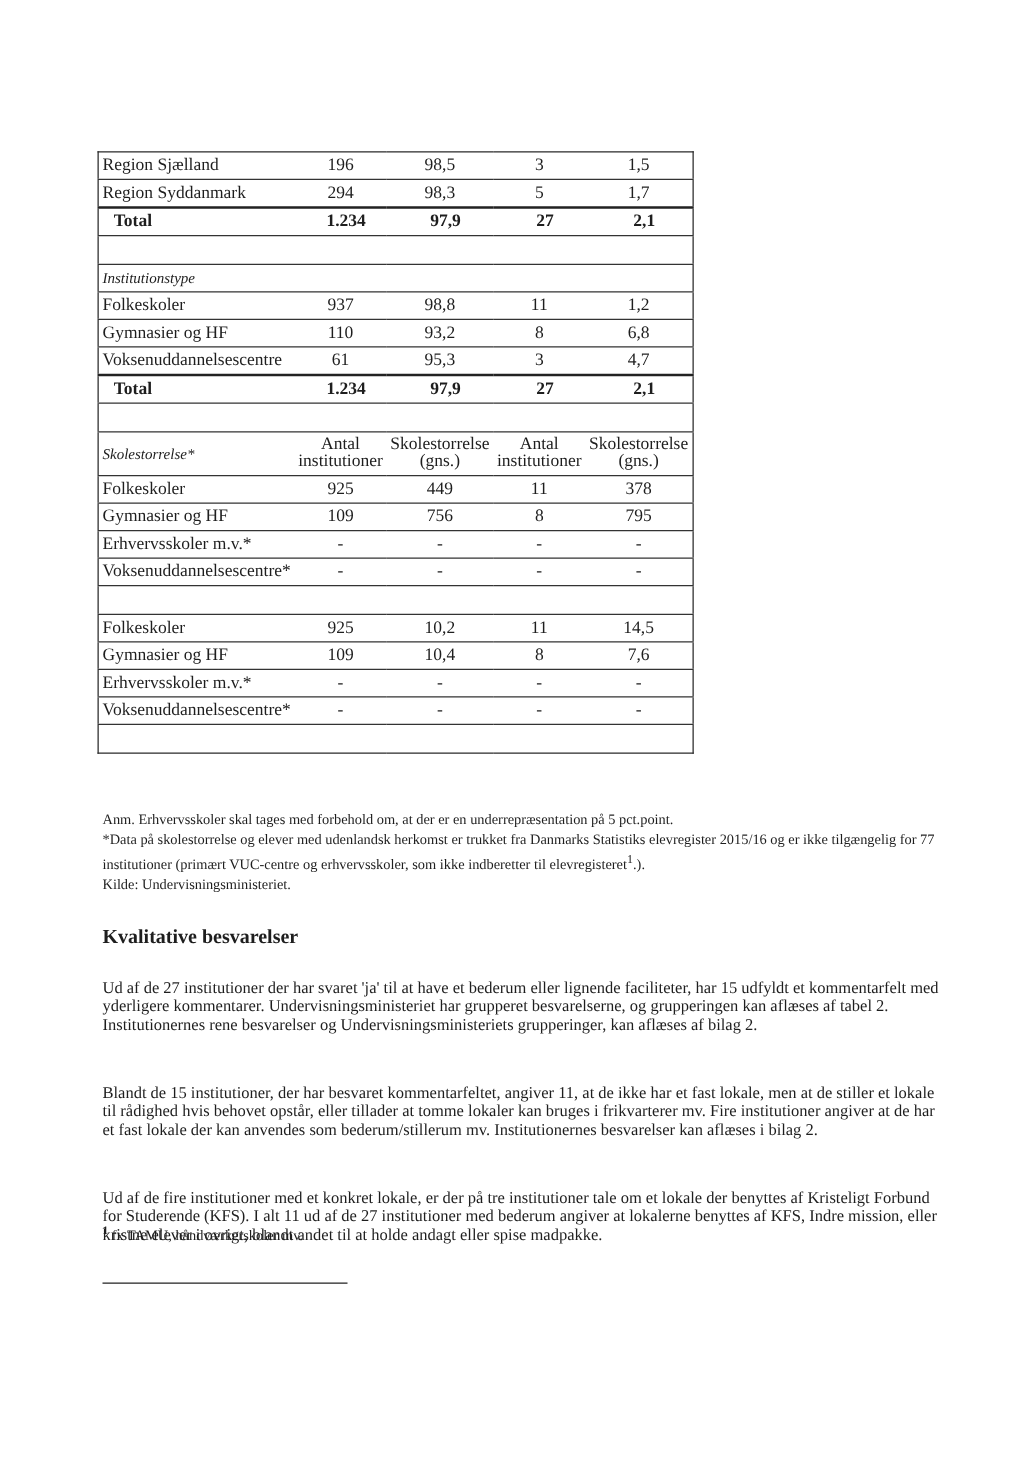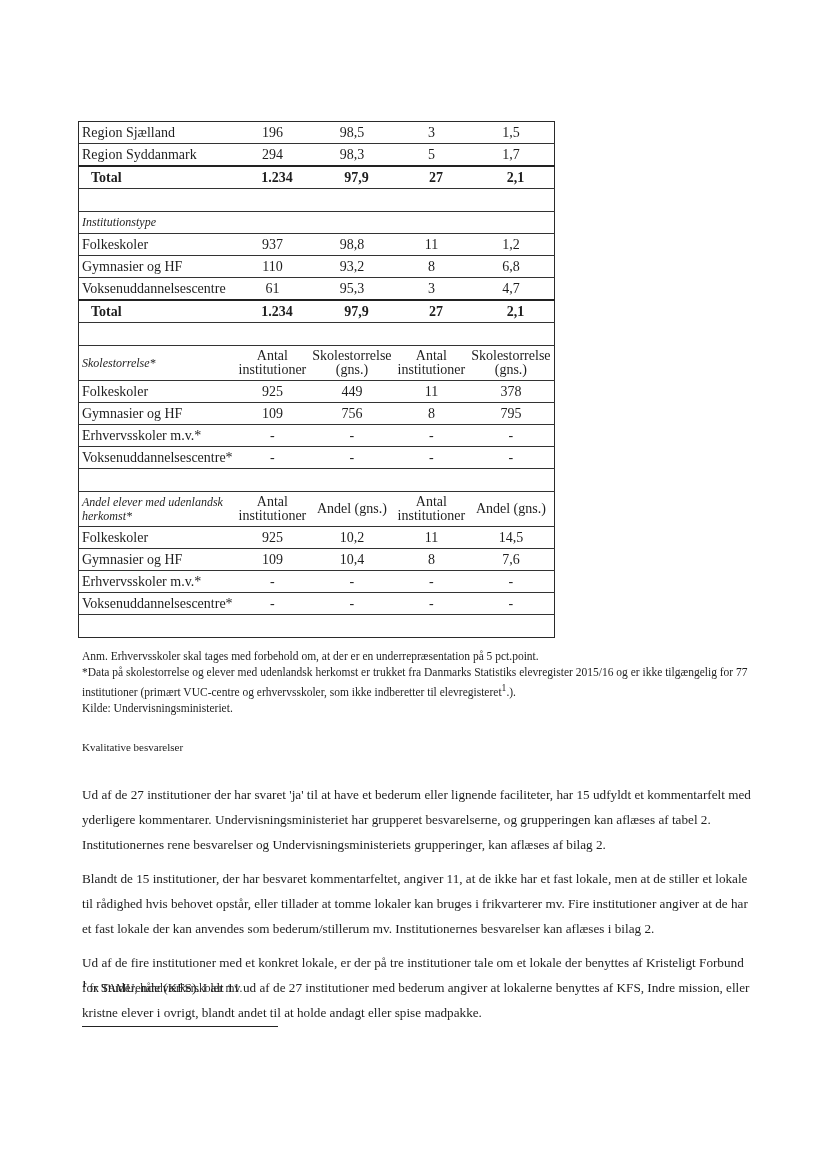--- a/index.html
+++ b/index.html
@@ -32,25 +32,25 @@
     .c2 { width: 100px; }
     .c3 { width: 85px; }
     .c4 { width: 87px; }
     .notes {
       position: absolute; left: 82px; top: 648px; width: 680px;
       font-size: 11.5px; line-height: 16px;
     }
     .notes p { margin: 0; }
     .heading {
       position: absolute; left: 82px; top: 741px;
-      font-size: 11px; font-weight: normal;
+      font-size: 16px; font-weight: bold;
     }
     .para {
       position: absolute; left: 82px; width: 670px;
-      font-size: 13.2px; line-height: 25px; margin: 0;
+      font-size: 13.2px; line-height: 15px; margin: 0;
     }
     .p1 { top: 782px; }
     .p2 { top: 866px; }
     .p3 { top: 950px; }
     .fn-rule {
       position: absolute; left: 82px; top: 1026px; width: 196px; height: 0;
       border-top: 1.5px solid #222;
     }
     .footnote {
       position: absolute; left: 82px; top: 979px; font-size: 11.5px;
@@ -158,27 +158,20 @@
       <tr>
         <td>Voksenuddannelsescentre*</td>
         <td class="num">-</td>
         <td class="num">-</td>
         <td class="num">-</td>
         <td class="num">-</td>
       </tr>
       <tr class="blank">
         <td colspan="5"></td>
       </tr>
-      <tr class="head">
-        <td class="italic">Andel elever med udenlandsk herkomst*</td>
-        <td class="num">Antal institutioner</td>
-        <td class="num">Andel (gns.)</td>
-        <td class="num">Antal institutioner</td>
-        <td class="num">Andel (gns.)</td>
-      </tr>
       <tr>
         <td>Folkeskoler</td>
         <td class="num">925</td>
         <td class="num">10,2</td>
         <td class="num">11</td>
         <td class="num">14,5</td>
       </tr>
       <tr>
         <td>Gymnasier og HF</td>
         <td class="num">109</td>

